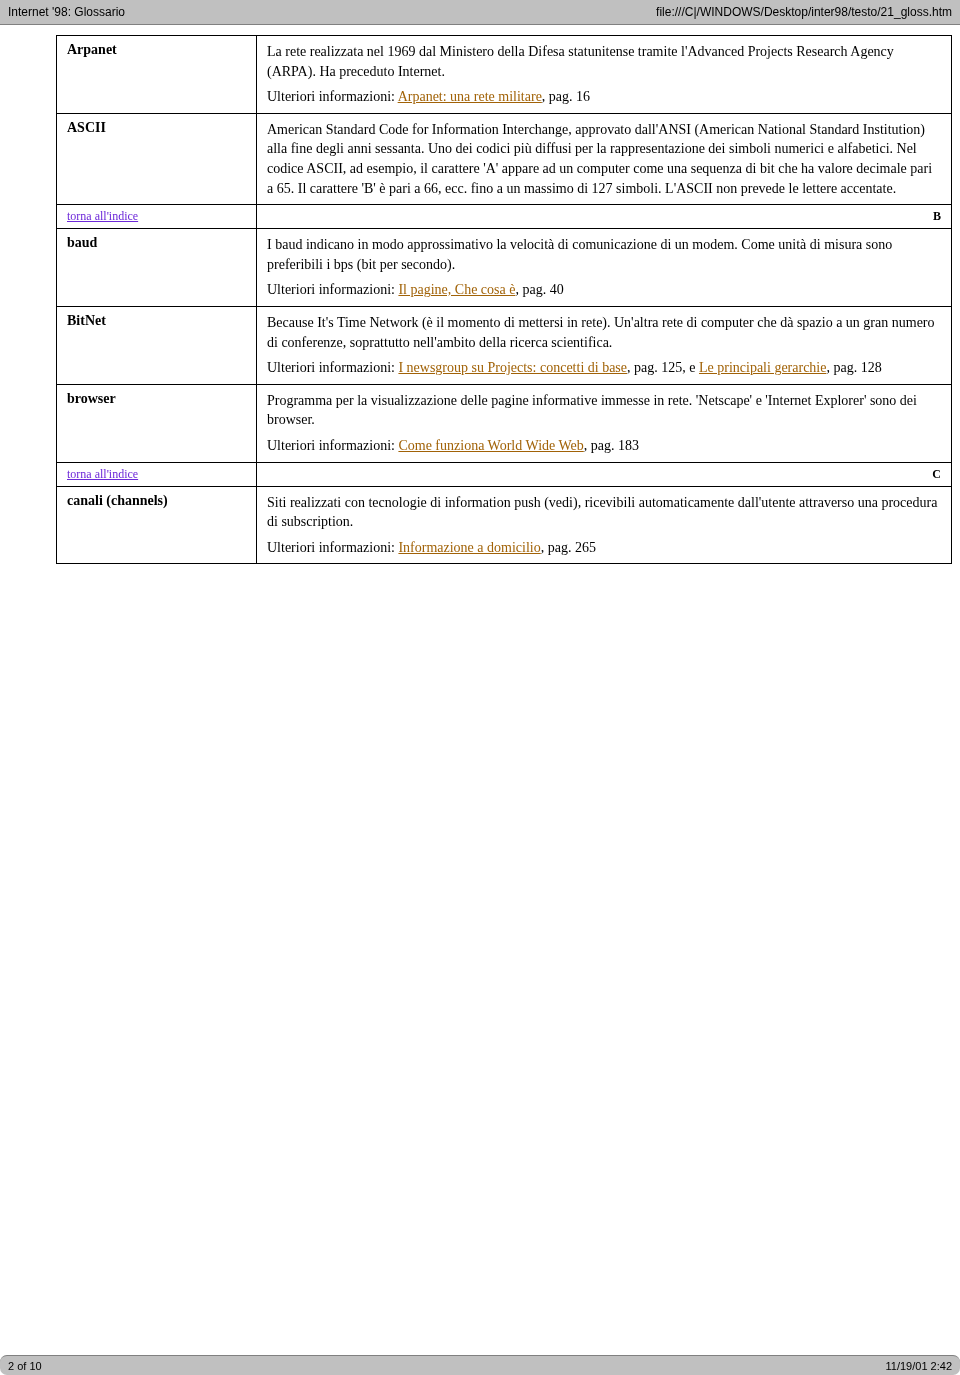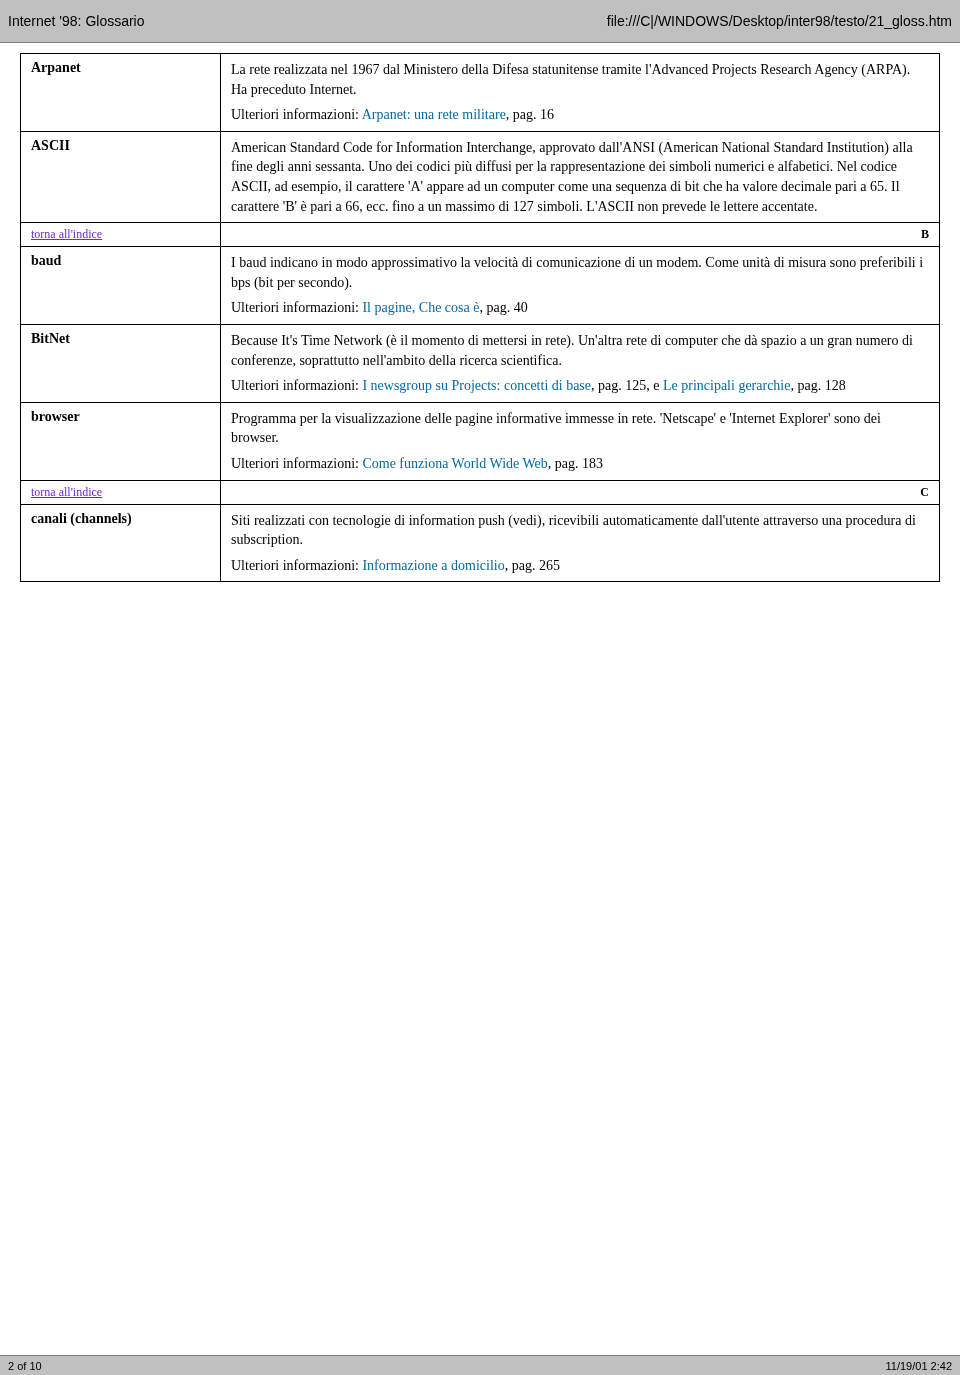--- a/index.html
+++ b/index.html
@@ -20,33 +20,35 @@
       font-size: 11px;
       display: flex;
       justify-content: space-between;
       align-items: center;
       padding: 2px 8px;
       height: 20px;
       position: fixed;
       bottom: 0;
       left: 0;
       right: 0;
+      border-radius: 7px;
     }
     .page-header {
       background: #c0c0c0;
       border-bottom: 1px solid #808080;
       font-family: Arial, sans-serif;
-      font-size: 14px;
+      font-size: 12px;
       display: flex;
       justify-content: space-between;
-      padding: 13px 8px;
+      padding: 5px 8px;
     }
     .content-area {
-      padding: 10px 20px;
+      padding: 10px 8px;
       margin-bottom: 25px;
+      margin-left: 48px;
     }
     .main-table {
       width: 100%;
       border-collapse: collapse;
       border: 1px solid #000;
     }
     .main-table td {
       border: 1px solid #000;
       vertical-align: top;
       padding: 6px 10px;
@@ -70,21 +72,22 @@
       font-size: 12px;
       padding: 4px 10px;
     }
     .torna-link {
       color: #6d28d9;
       text-decoration: underline;
       cursor: pointer;
       font-size: 12px;
     }
     a, .link {
-      color: #0369a1;
+      color: #a16207;
+      text-decoration: underline;
       cursor: pointer;
     }
     .def-cell p {
       margin-bottom: 6px;
     }
     .def-cell p:last-child {
       margin-bottom: 0;
     }
   </style>
 </head>
@@ -97,21 +100,21 @@
   </div>
 </div>
 
 <div class="content-area">
   <table class="main-table">
     <tbody>
 
       <tr>
         <td class="term-cell">Arpanet</td>
         <td class="def-cell">
-          <p>La rete realizzata nel 1967 dal Ministero della Difesa statunitense tramite l'Advanced Projects Research Agency (ARPA). Ha preceduto Internet.</p>
+          <p>La rete realizzata nel 1969 dal Ministero della Difesa statunitense tramite l'Advanced Projects Research Agency (ARPA). Ha preceduto Internet.</p>
           <p>Ulteriori informazioni: <a>Arpanet: una rete militare</a>, pag. 16</p>
         </td>
       </tr>
 
       <tr>
         <td class="term-cell">ASCII</td>
         <td class="def-cell">
           <p>American Standard Code for Information Interchange, approvato dall'ANSI (American National Standard Institution) alla fine degli anni sessanta. Uno dei codici più diffusi per la rappresentazione dei simboli numerici e alfabetici. Nel codice ASCII, ad esempio, il carattere 'A' appare ad un computer come una sequenza di bit che ha valore decimale pari a 65. Il carattere 'B' è pari a 66, ecc. fino a un massimo di 127 simboli. L'ASCII non prevede le lettere accentate.</p>
         </td>
       </tr>

